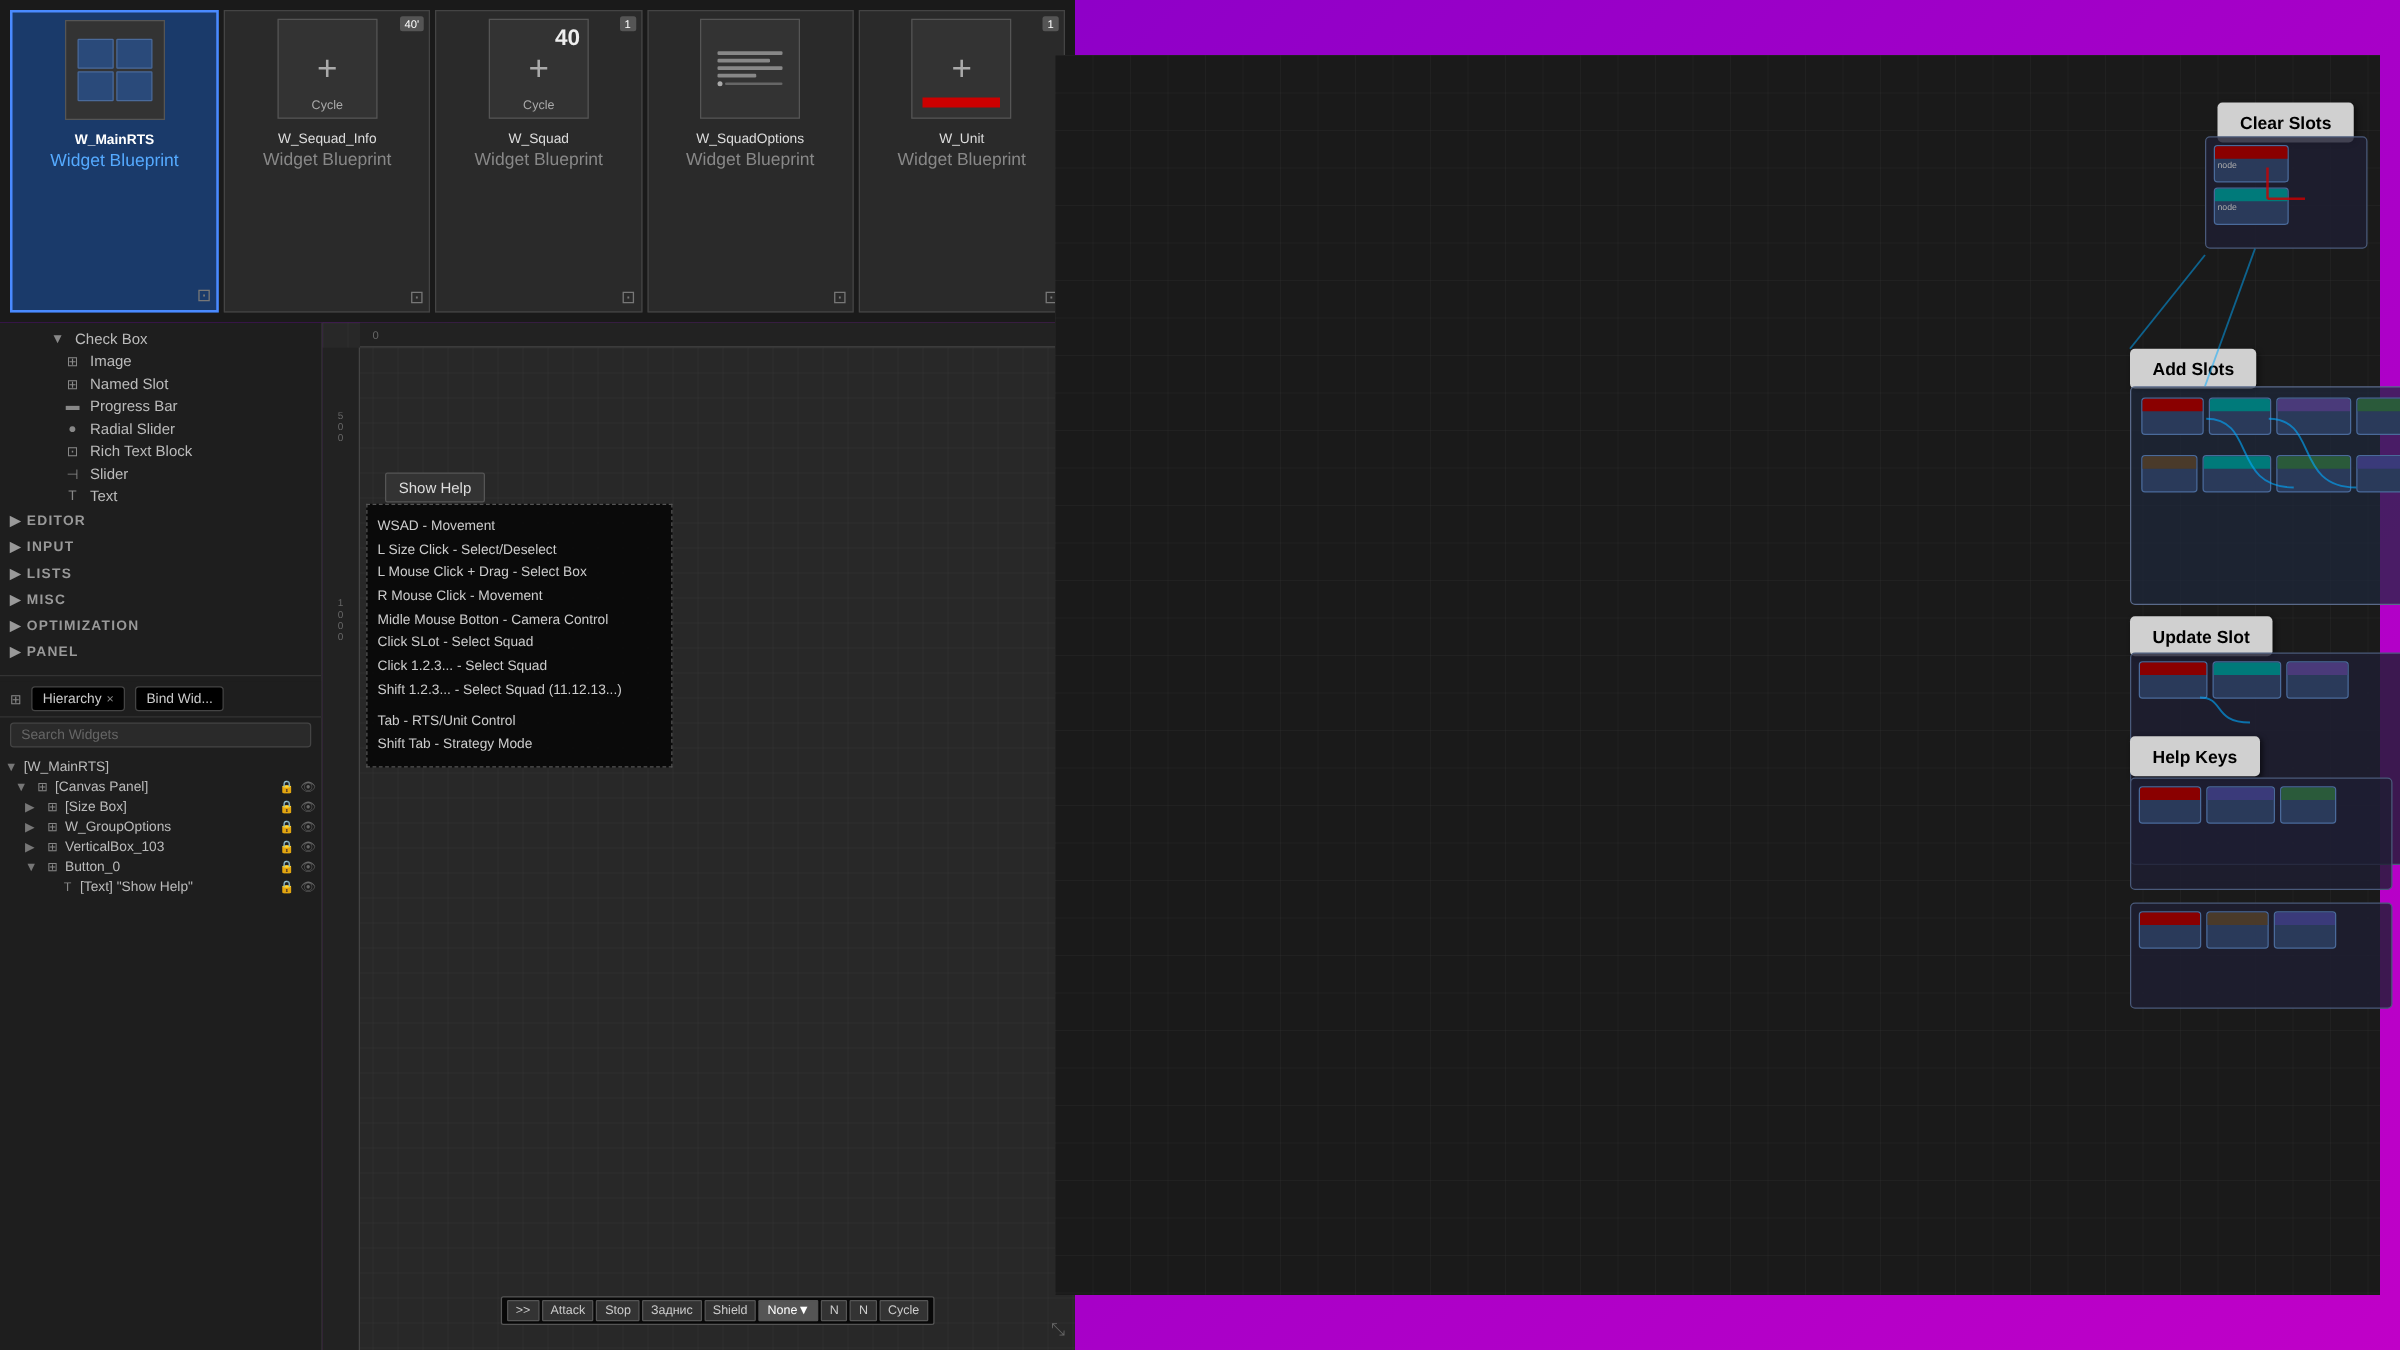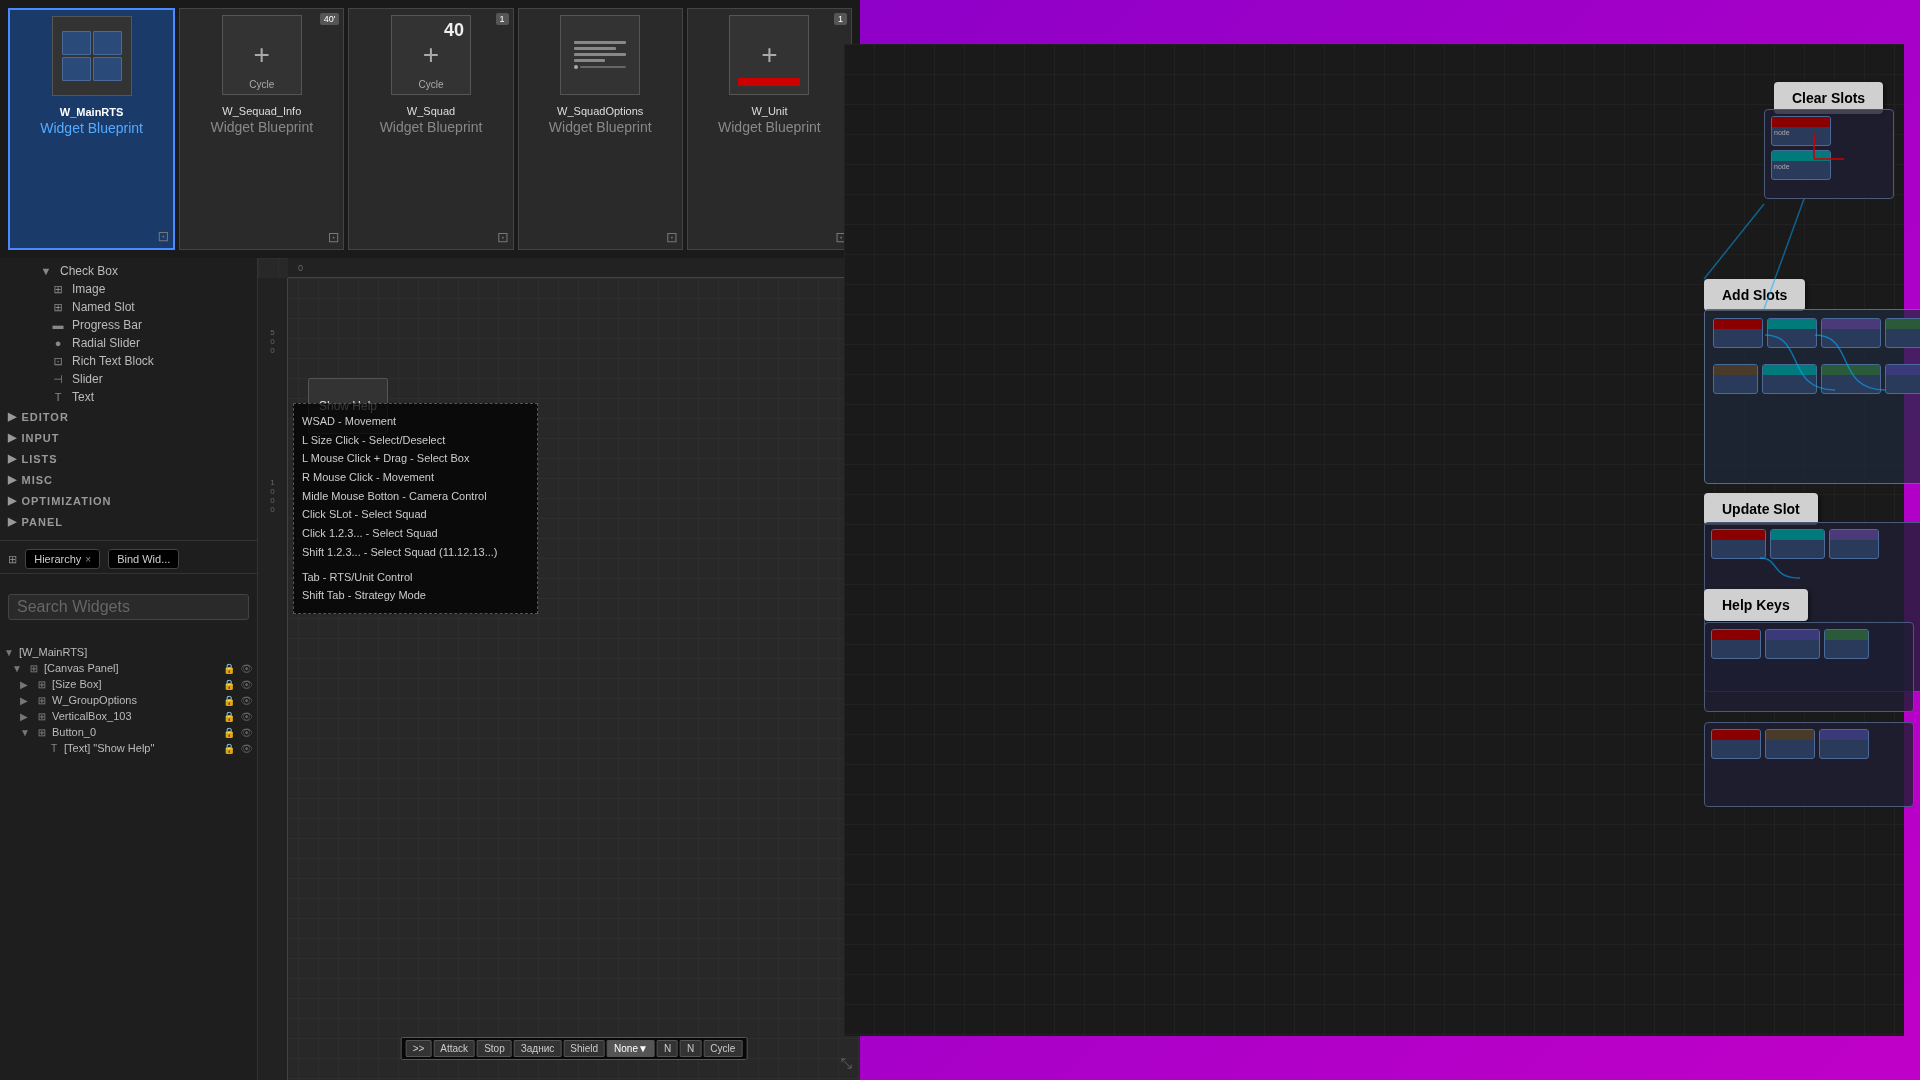--- a/index.html
+++ b/index.html
@@ -176,27 +176,27 @@
       display: flex;
       align-items: center;
       gap: 4px;
     }
     .tab-btn .close-x {
       color: #888;
       font-size: 10px;
     }
 
     .search-bar {
-      margin: 20px 8px;
+      margin: 4px 8px;
       padding: 3px 8px;
       background: #2a2a2a;
       border: 1px solid #444;
       border-radius: 3px;
       color: #ccc;
-      font-size: 16px;
+      font-size: 11px;
       width: calc(100% - 16px);
     }
     .search-bar::placeholder { color: #666; }
 
     .hierarchy-tree {
       padding: 4px 0;
     }
     .tree-item {
       display: flex;
       align-items: center;
@@ -257,21 +257,21 @@
       position: absolute;
       top: 20px; left: 30px; right: 0; bottom: 0;
     }
 
     .show-help-btn {
       position: absolute;
       top: 100px; left: 20px;
       background: #333;
       border: 1px solid #555;
       color: #ddd;
-      padding: 20px 10px;
+      padding: 4px 10px;
       font-size: 12px;
       cursor: pointer;
       border-radius: 2px;
     }
 
     .help-panel {
       position: absolute;
       top: 125px; left: 5px;
       width: 245px;
       background: rgba(0,0,0,0.75);

